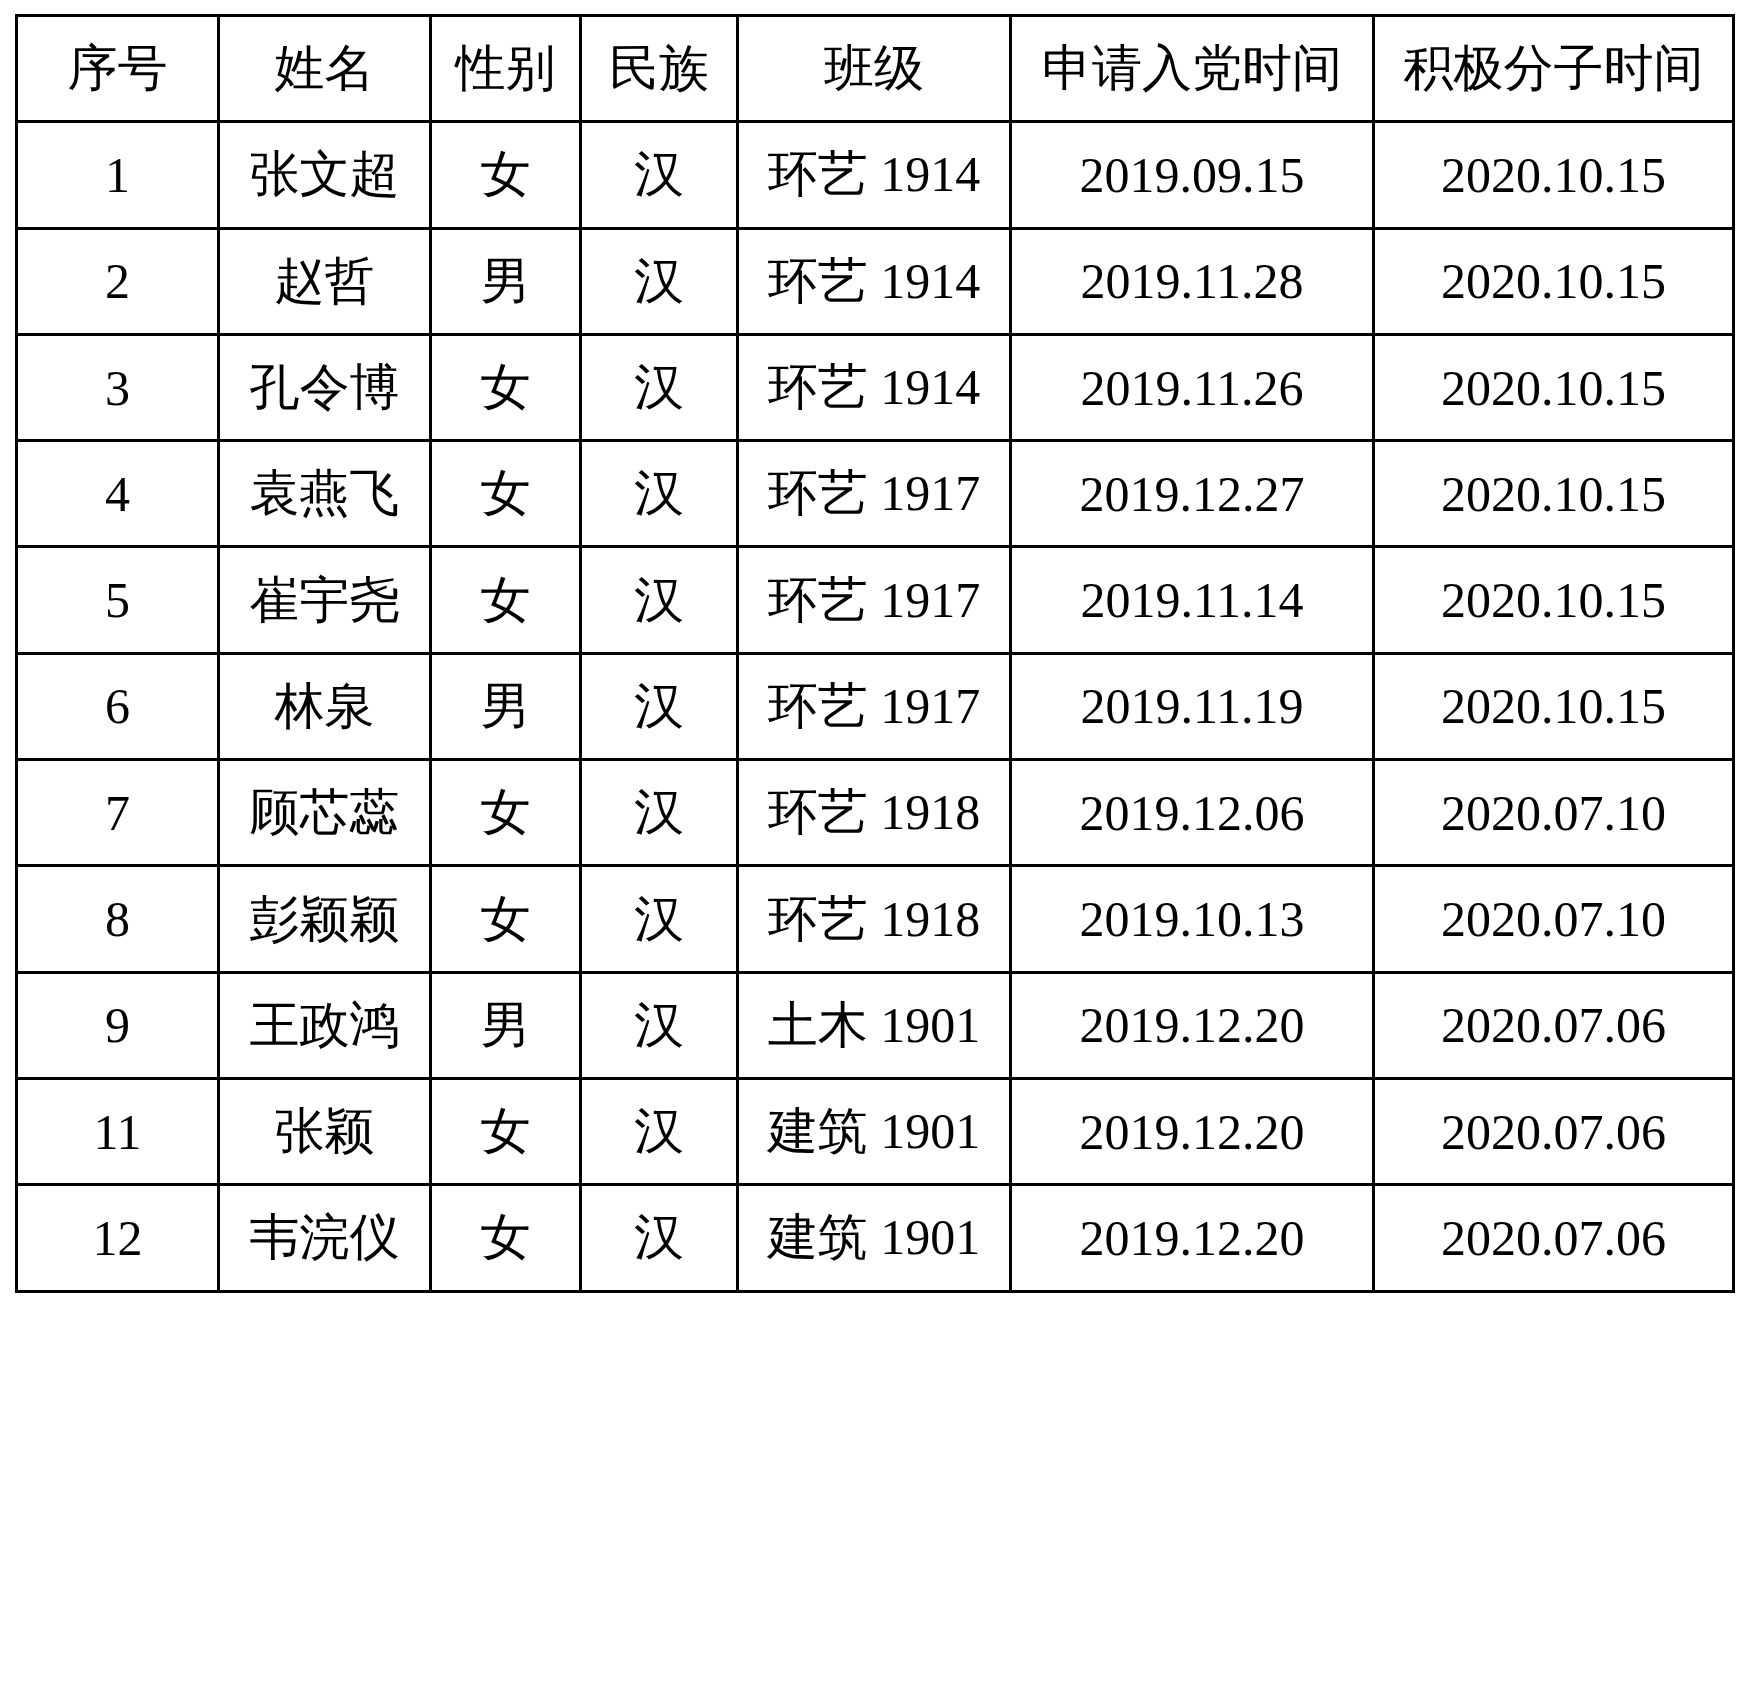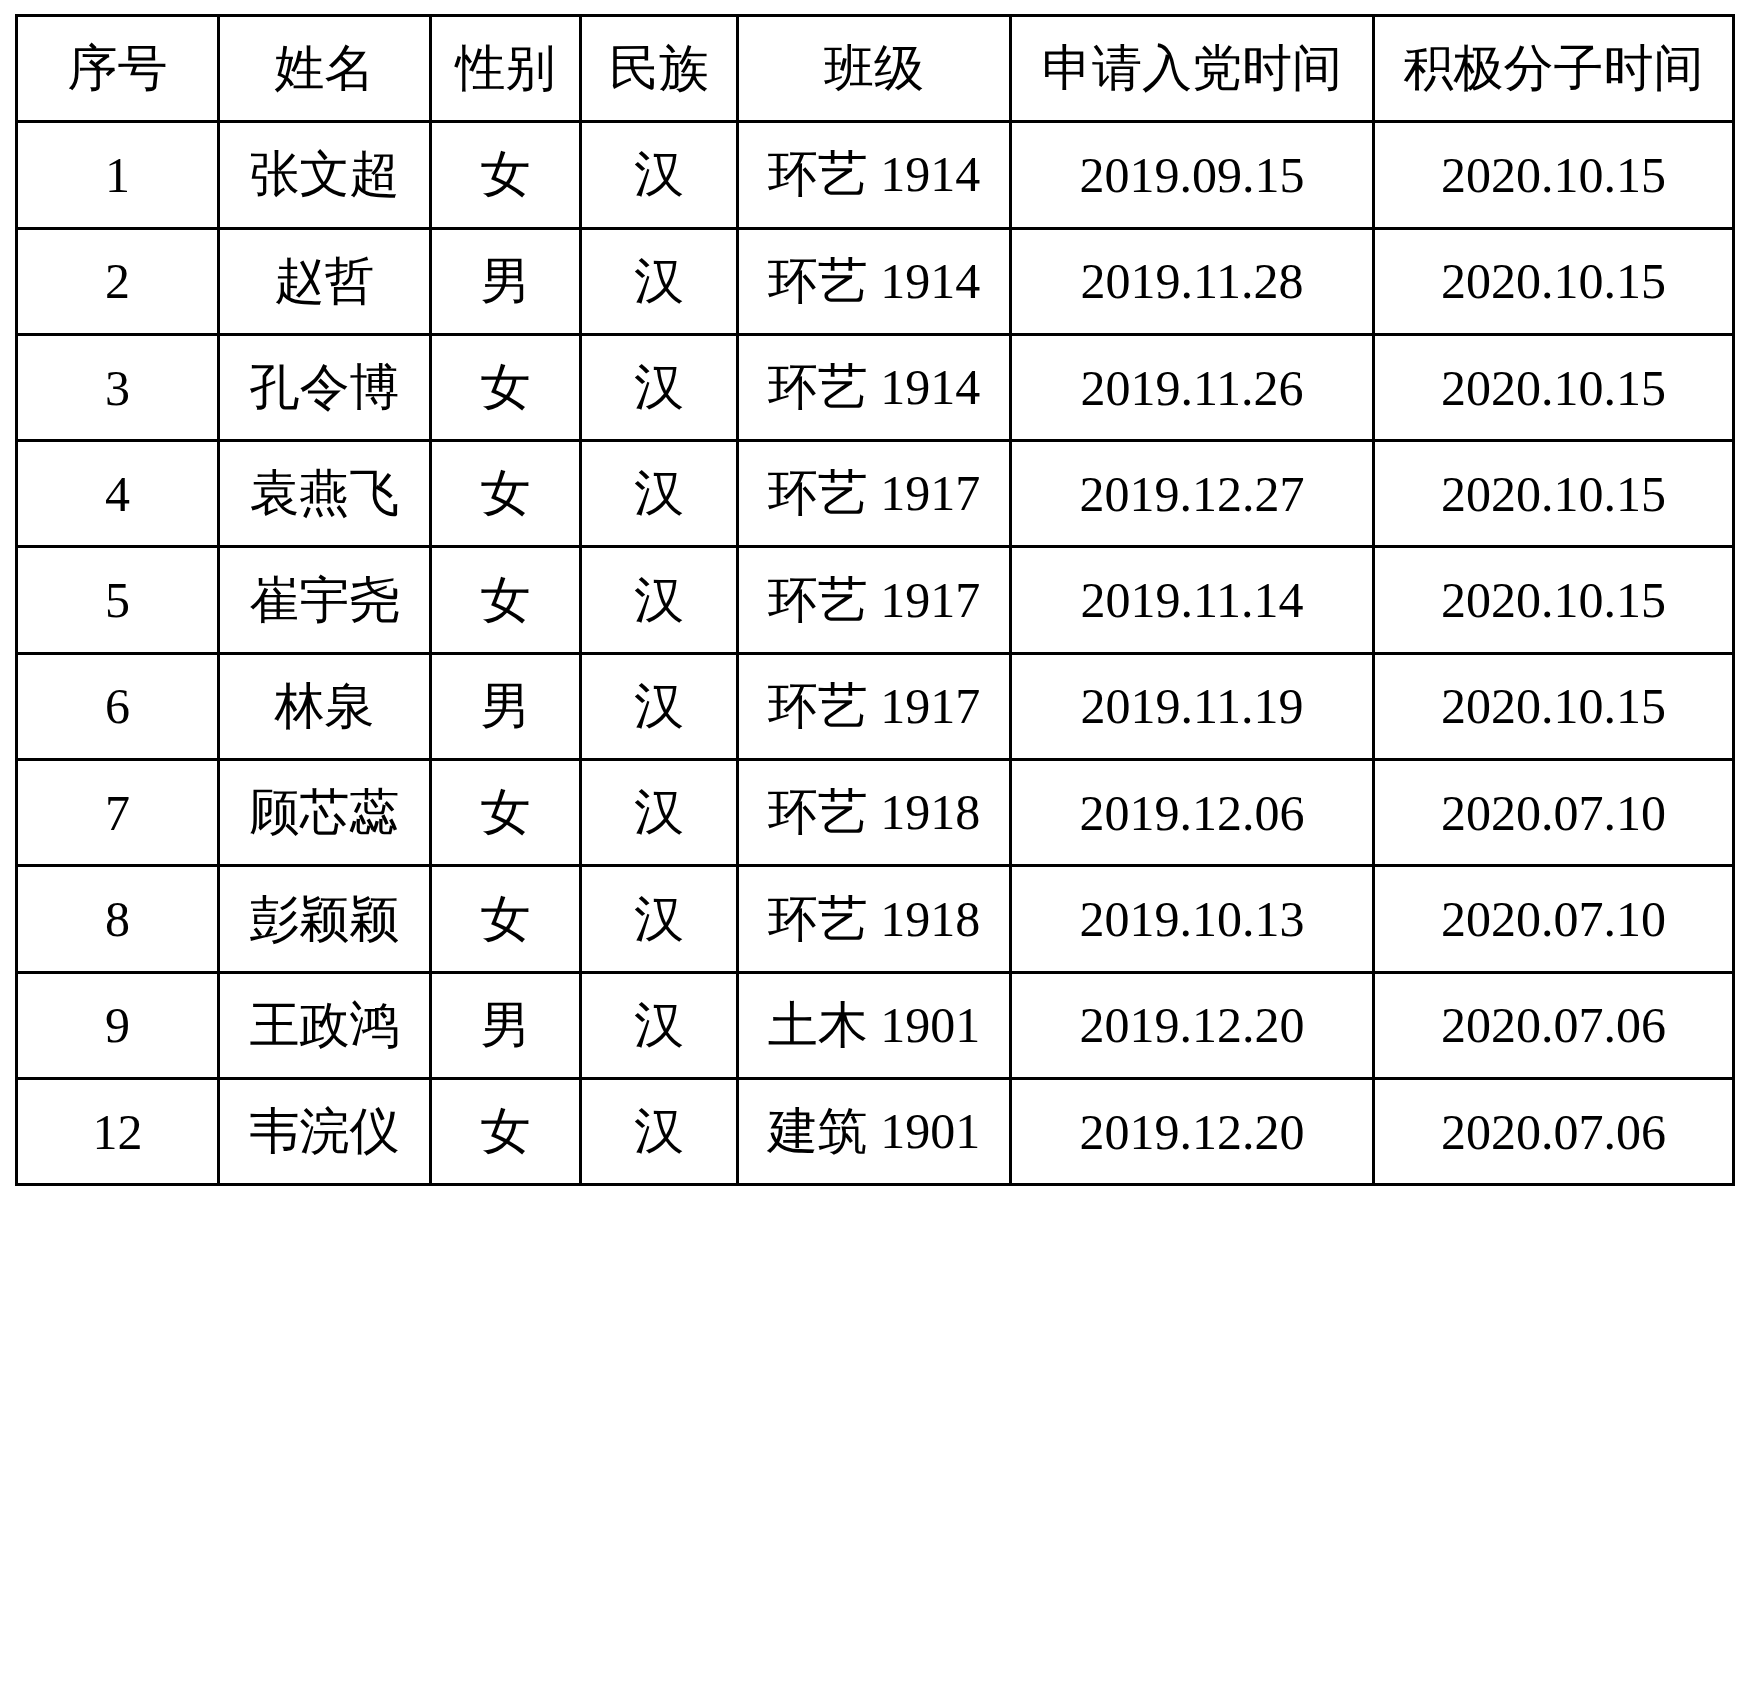--- a/index.html
+++ b/index.html
@@ -147,20 +147,29 @@
     <td>9</td>
     <td>王政鸿</td>
     <td>男</td>
     <td>汉</td>
     <td>土木 1901</td>
     <td>2019.12.20</td>
     <td>2020.07.06</td>
   </tr>
 
 
+  <tr>
+    <td>11</td>
+    <td>张颖</td>
+    <td>女</td>
+    <td>汉</td>
+    <td>建筑 1901</td>
+    <td>2019.12.20</td>
+    <td>2020.07.06</td>
+  </tr>
 
   <tr>
     <td>12</td>
     <td>韦浣仪</td>
     <td>女</td>
     <td>汉</td>
     <td>建筑 1901</td>
     <td>2019.12.20</td>
     <td>2020.07.06</td>
   </tr>

